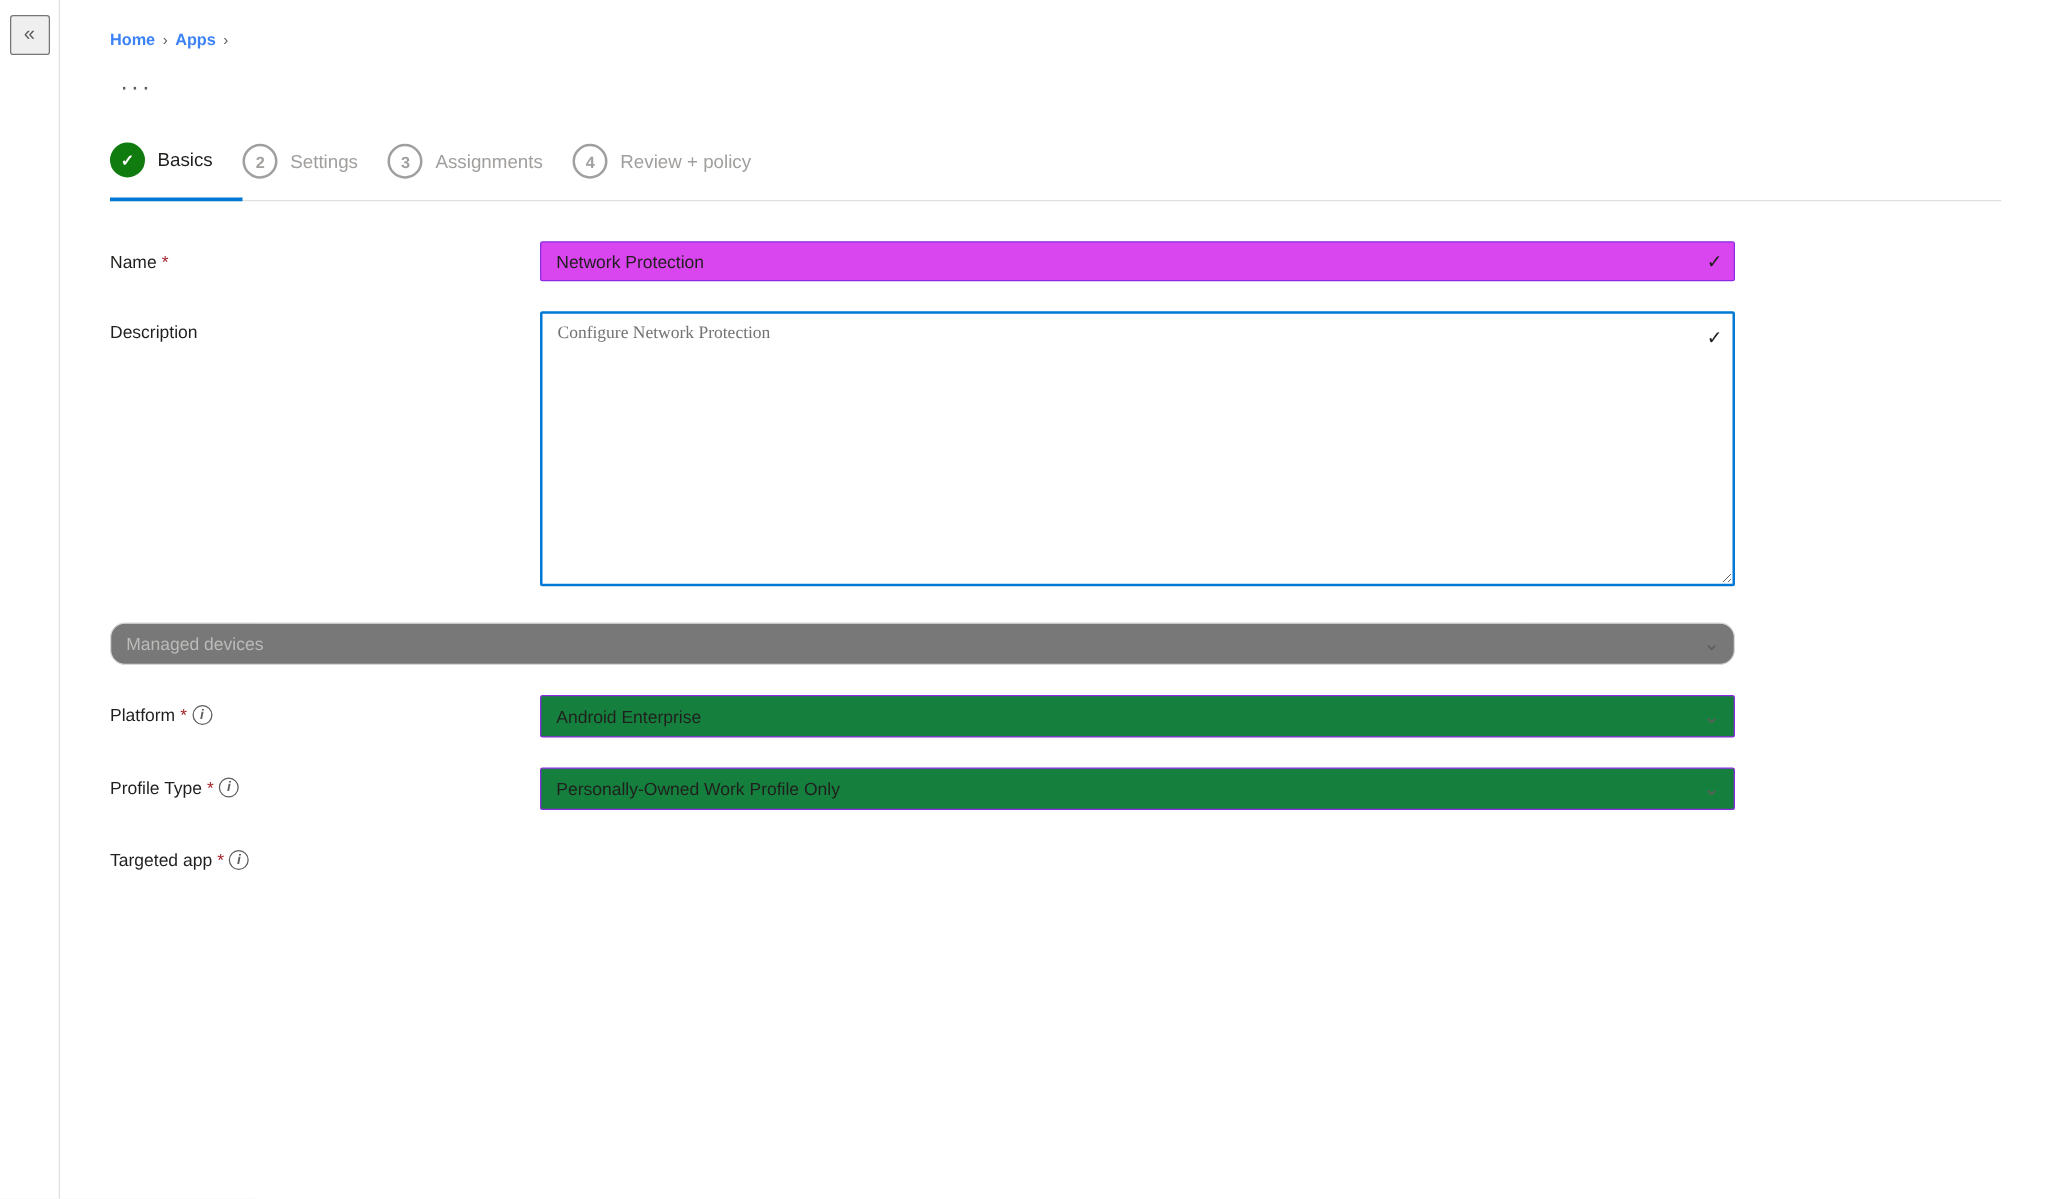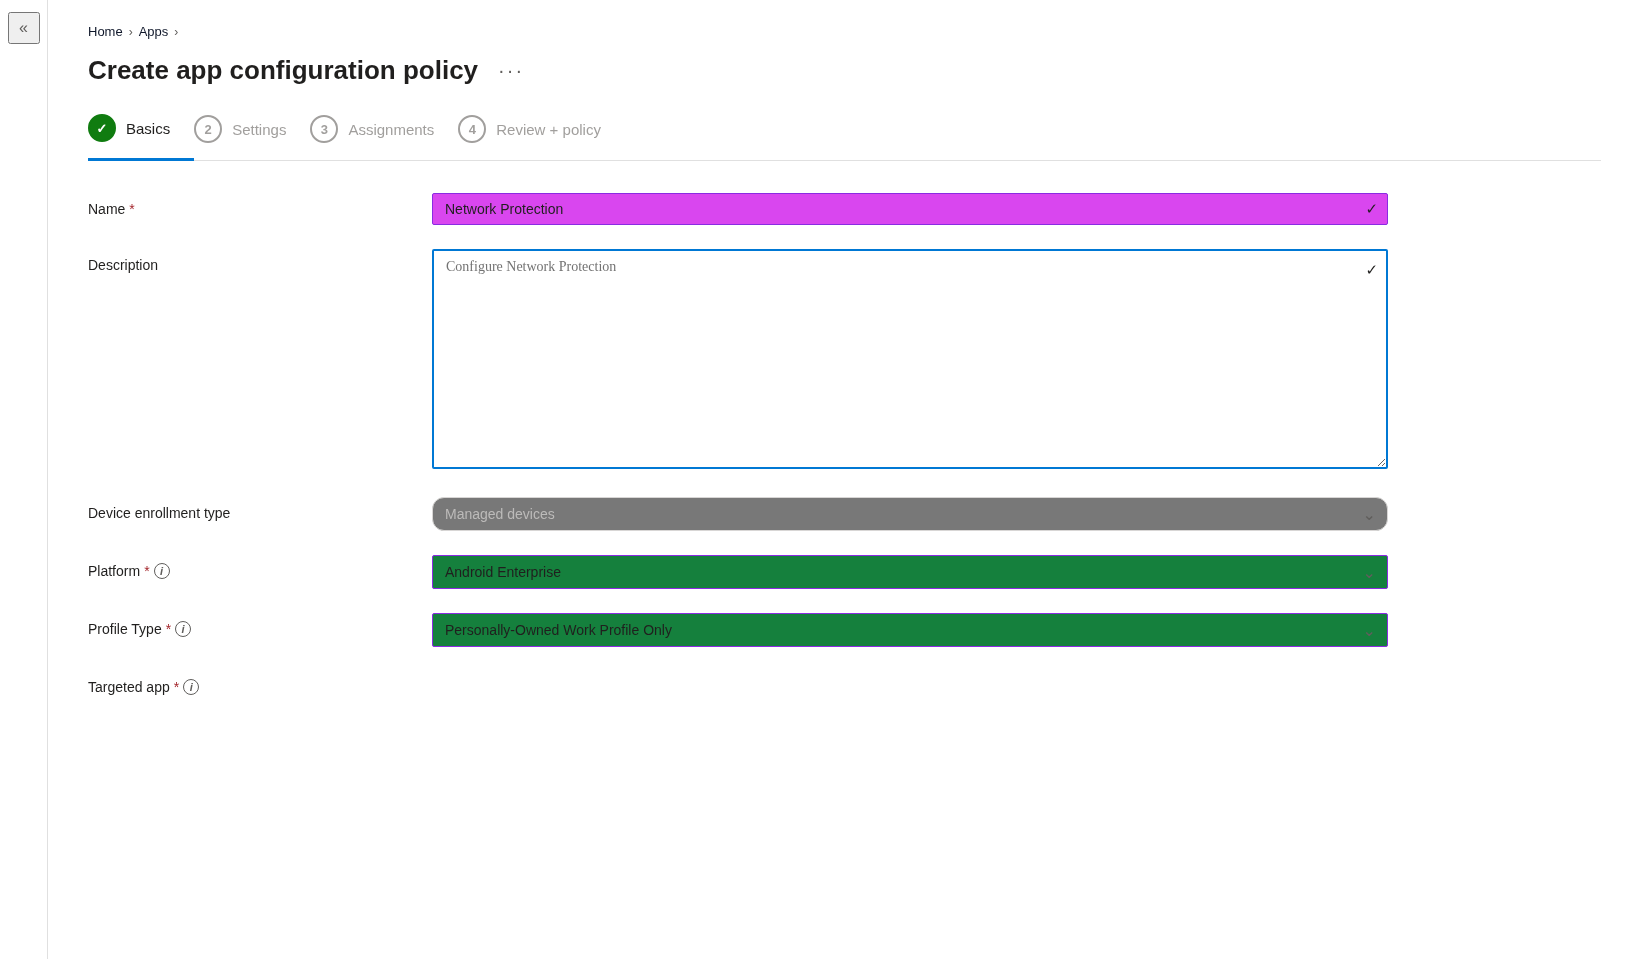--- a/index.html
+++ b/index.html
@@ -44,23 +44,24 @@
     
     .breadcrumb {
       display: flex;
       align-items: center;
       gap: 6px;
       font-size: 13px;
       color: #0078d4;
       margin-bottom: 16px;
     }
     .breadcrumb a {
-      color: #0f172a;
+      color: #3b82f6;
       text-decoration: none;
       cursor: pointer;
+      font-weight: bold;
     }
     .breadcrumb-sep {
       color: #605e5c;
       font-size: 12px;
     }
 
     
     .page-title-row {
       display: flex;
       align-items: center;
@@ -274,21 +275,20 @@
 <div class="main">
 
   <nav class="breadcrumb">
     <a>Home</a>
     <span class="breadcrumb-sep">›</span>
     <a>Apps</a>
     <span class="breadcrumb-sep">›</span>
   </nav>
 
   <div class="page-title-row">
-    <h1 class="page-title">Create app configuration policy</h1>
     <button class="more-options-btn">···</button>
   </div>
 
   <div class="wizard-steps">
 
     <div class="step active">
       <div class="step-circle completed">✓</div>
       <span class="step-label">Basics</span>
     </div>
 
@@ -333,25 +333,20 @@
       </div>
       <div class="form-control-col">
         <div class="input-wrapper">
           <textarea class="form-textarea" style="">Configure Network Protection</textarea>
           <span class="textarea-check">✓</span>
         </div>
       </div>
     </div>
 
     <div class="form-row">
-      <div class="form-label-col">
-        <label class="form-label">
-          <span>Device enrollment type</span>
-        </label>
-      </div>
       <div class="form-control-col">
         <div class="form-select-wrapper">
           <select class="form-select disabled" disabled="">
             <option>Managed devices</option>
           </select>
           <span class="select-arrow">⌄</span>
         </div>
       </div>
     </div>
 

